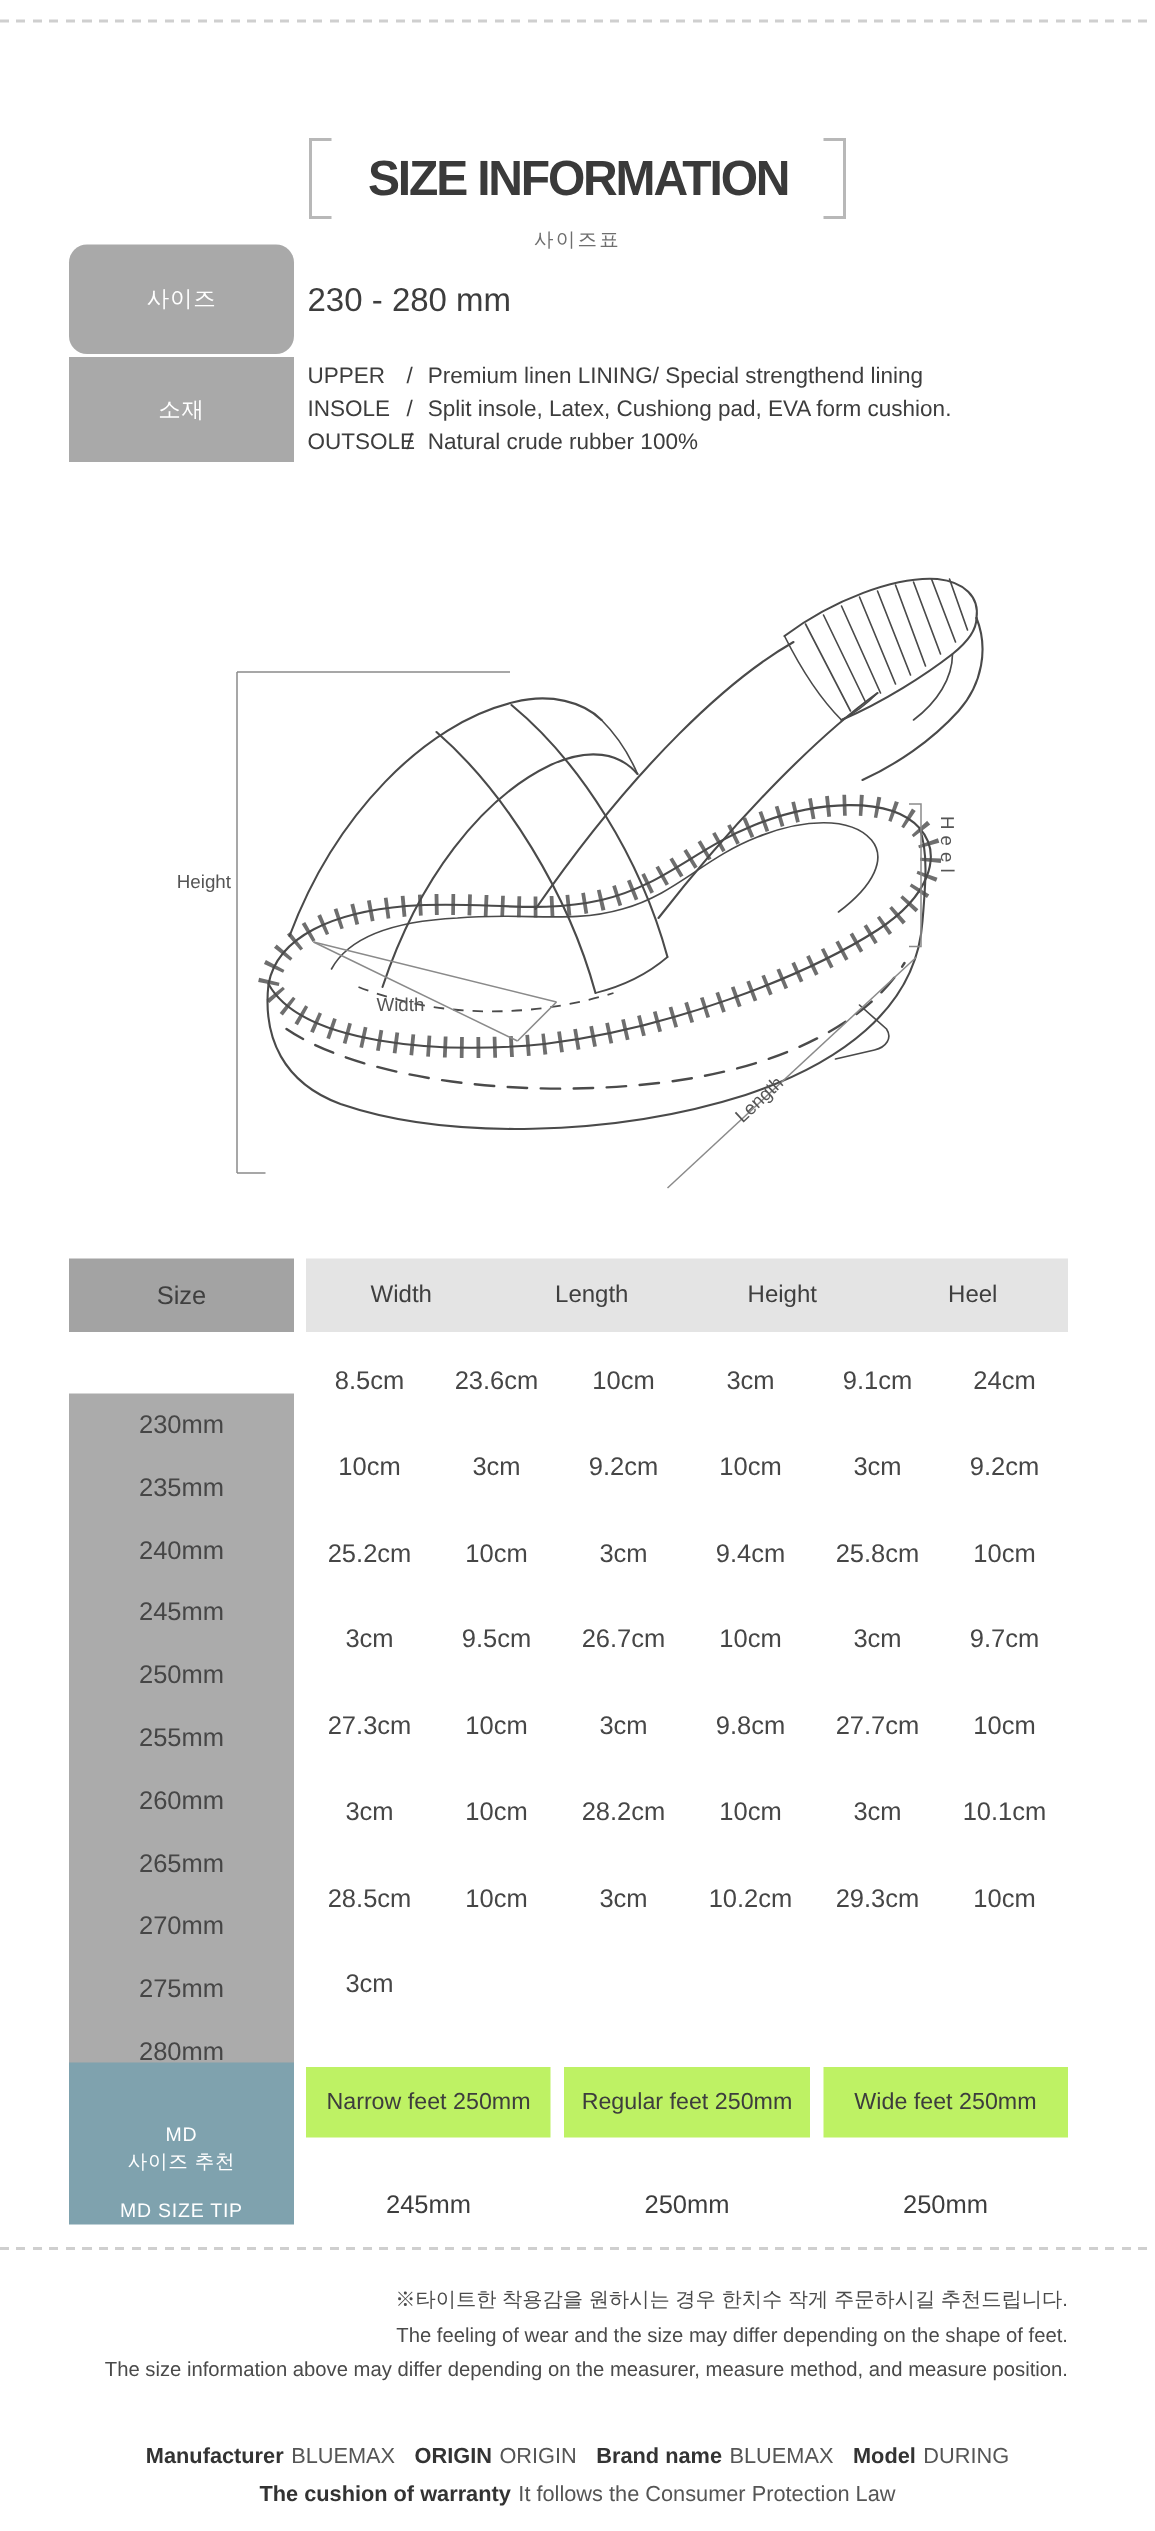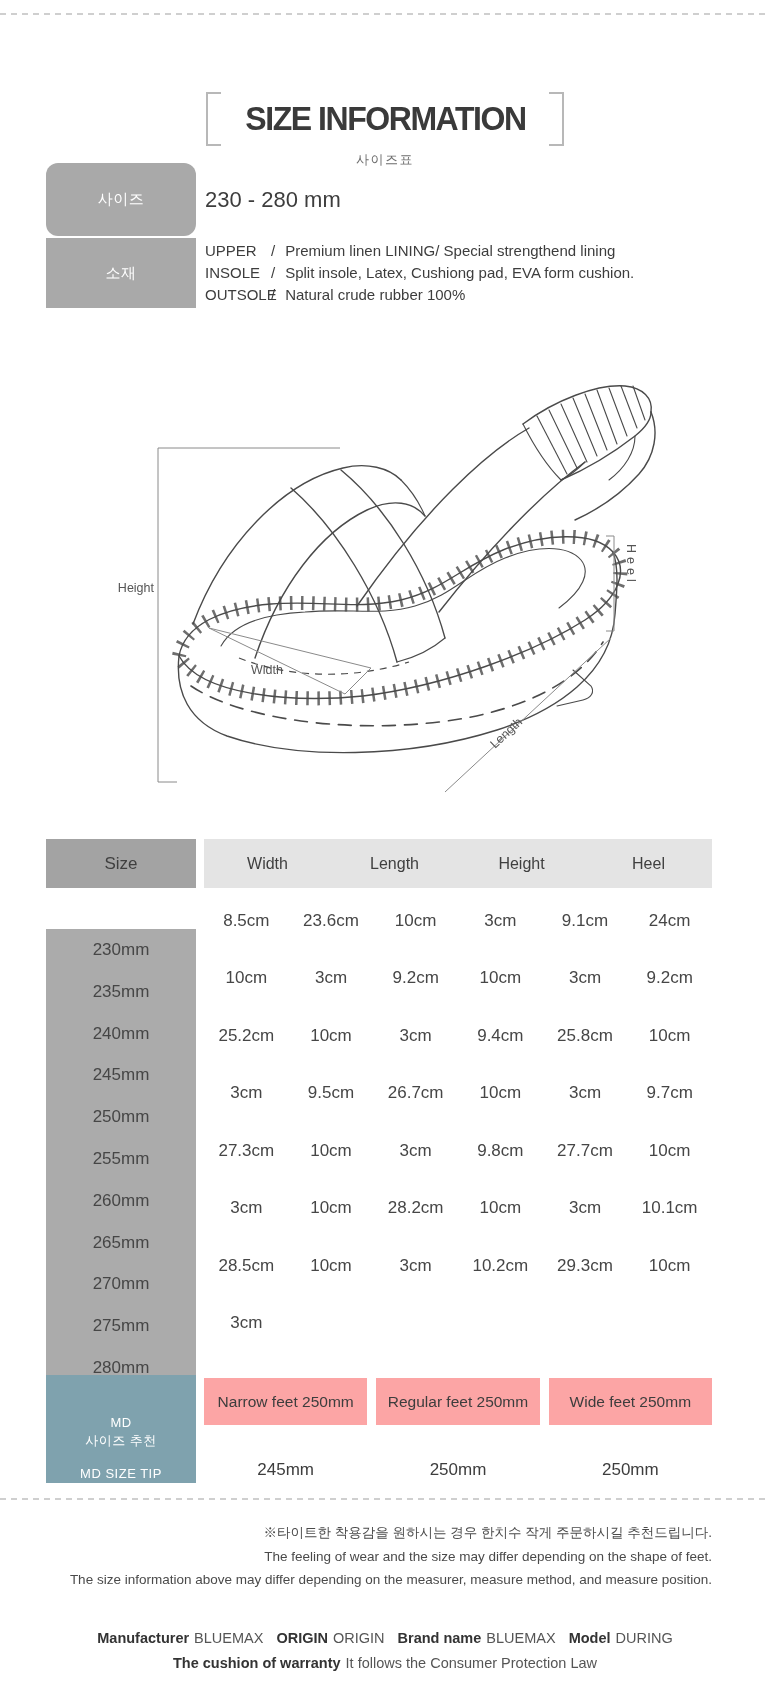--- a/index.html
+++ b/index.html
@@ -53,21 +53,21 @@
   .tbl-values{position:absolute;left:204px;top:892px;width:508px;height:460px;
               display:grid;grid-template-columns:repeat(6,1fr);}
   .tbl-values div{display:flex;align-items:center;justify-content:center;font-size:17px;color:#464646;}
 
   
   .md-box{position:absolute;left:46px;top:1375px;width:150px;height:108px;background:#7fa2ae;color:#fff;
           display:flex;flex-direction:column;align-items:center;justify-content:flex-end;
           font-size:13px;line-height:18px;letter-spacing:.5px;}
   .md-gap{height:15px;}
   .md-cols{position:absolute;left:204px;top:1378px;width:508px;height:47px;display:flex;gap:9px;}
-  .md-cols div{flex:1;background:#fca5a5;display:flex;align-items:center;justify-content:center;
+  .md-cols div{flex:1;background:#bef264;display:flex;align-items:center;justify-content:center;
                font-size:15.5px;color:#3d3d3d;}
   .md-vals{position:absolute;left:204px;top:1452px;width:508px;height:36px;display:flex;gap:9px;}
   .md-vals div{flex:1;display:flex;align-items:center;justify-content:center;font-size:17px;color:#3d3d3d;}
 
   
   .notes{position:absolute;top:1521px;right:58px;text-align:right;font-size:13.5px;color:#4a4a4a;line-height:23.5px;}
   .maker{position:absolute;top:1626px;left:0;width:100%;text-align:center;font-size:14.5px;color:#555;line-height:25px;}
   .maker b{color:#333;margin-right:5px;}
   .maker .val{margin-right:13px;}
   .maker .val:last-child{margin-right:0;}

